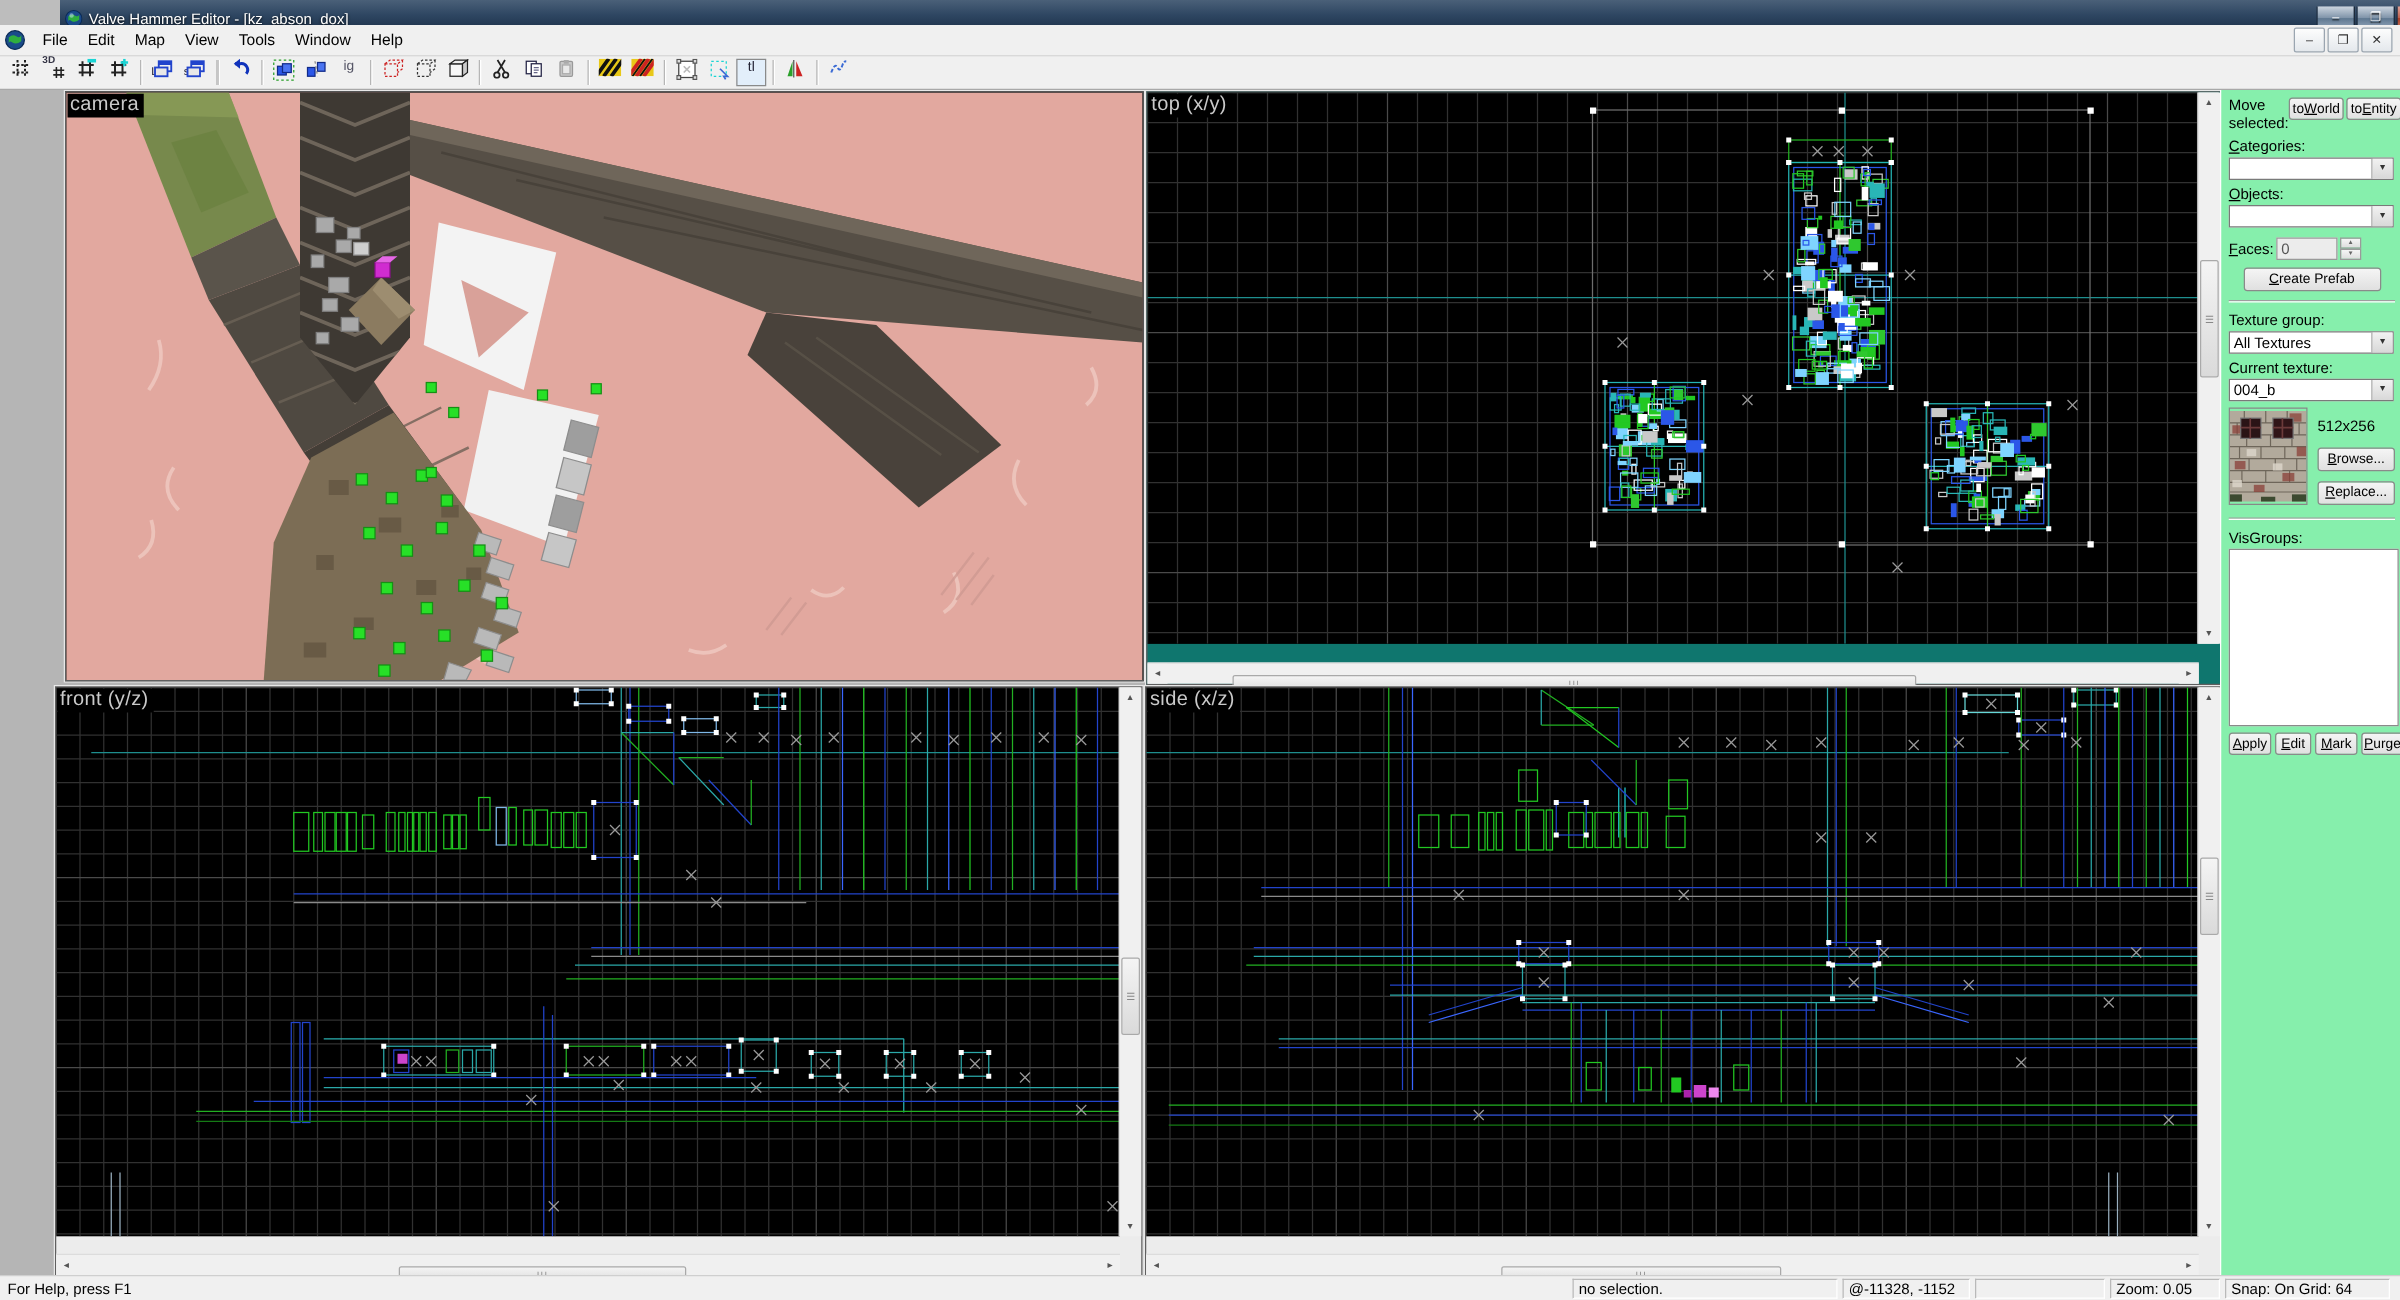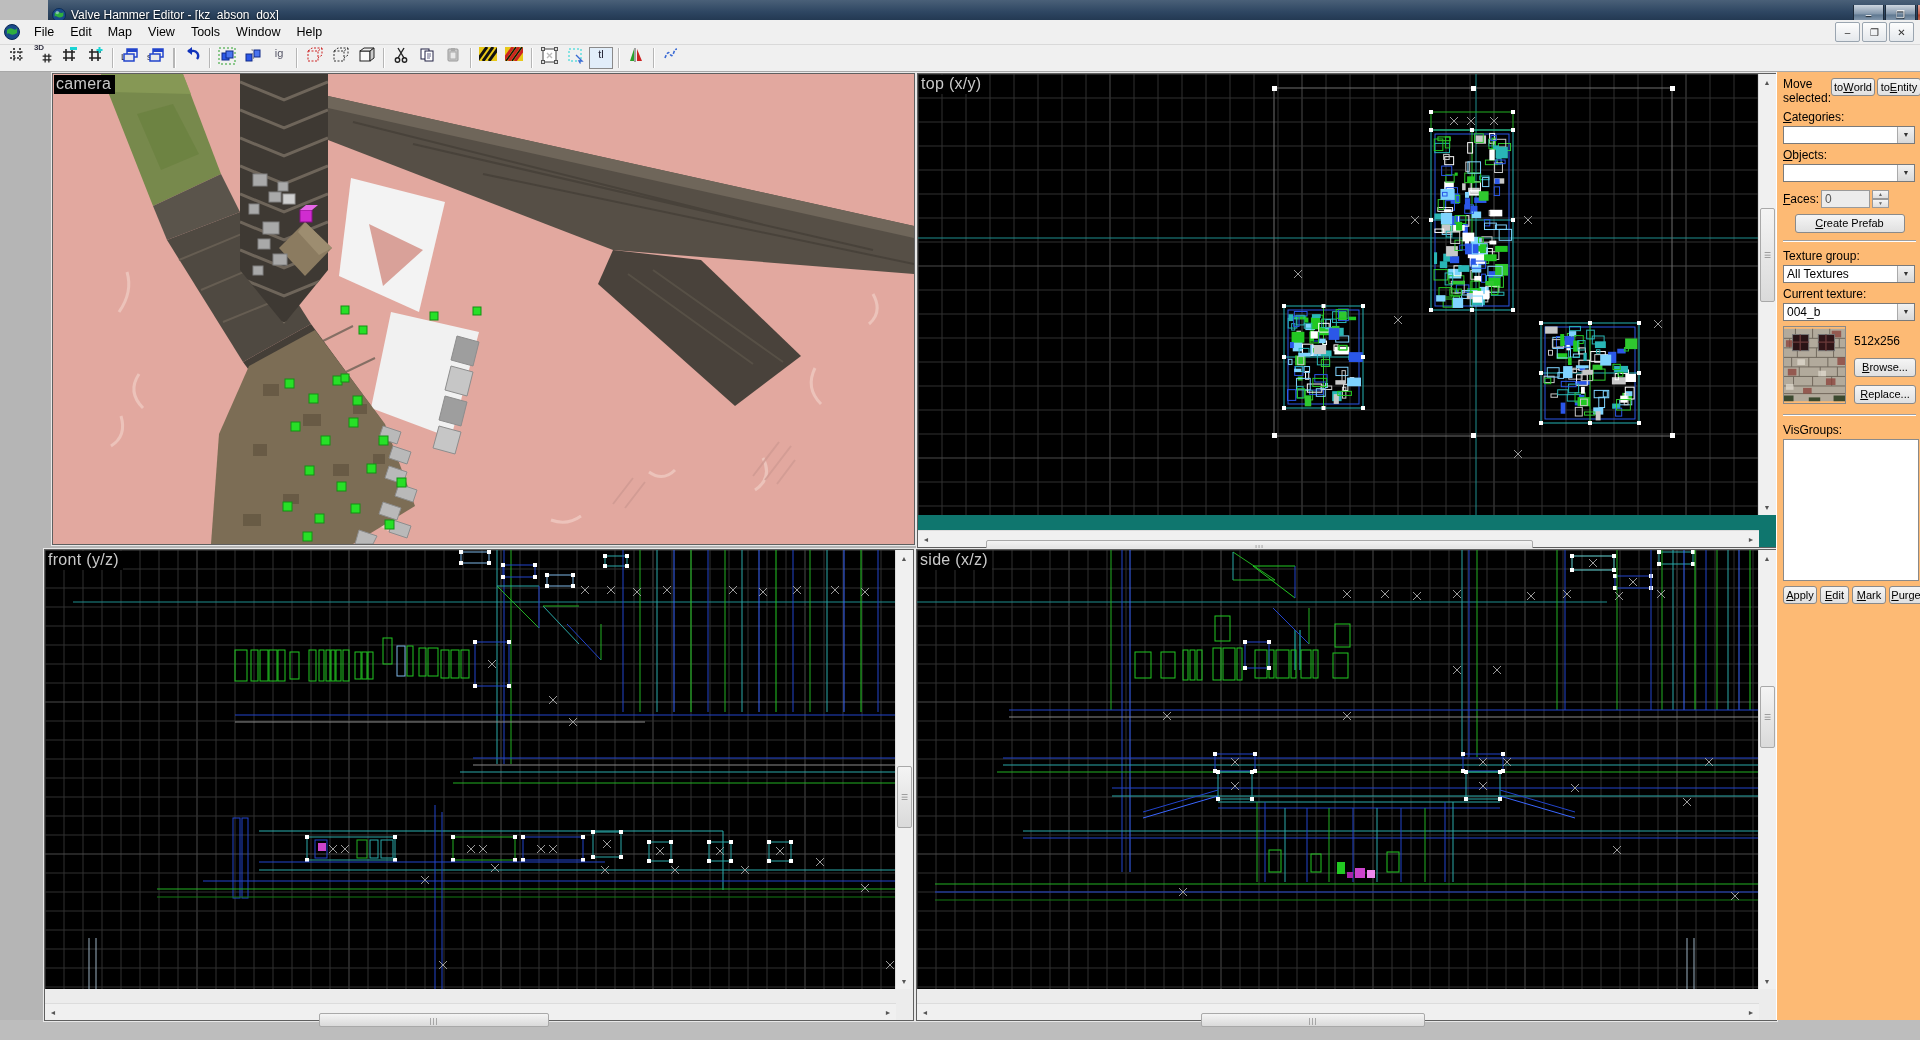--- a/index.html
+++ b/index.html
@@ -56,21 +56,21 @@
   .sb-h{height:16px;align-items:center;border-top:1px solid #dcdcdc;}
   .sb-v{width:17px;flex-direction:column;border-left:1px solid #dcdcdc;}
   .sb-arrow{flex:0 0 16px;width:16px;height:16px;display:flex;align-items:center;justify-content:center;
     font-size:7px;color:#555;background:#f0f0f0;}
   .sb-track{position:relative;flex:1;}
   .sb-thumb{position:absolute;background:linear-gradient(#f4f4f4,#dadada);border:1px solid #a9a9a9;
     border-radius:2px;display:flex;align-items:center;justify-content:center;color:#888;}
   .sb-h .sb-thumb{top:1px;height:12px;font-size:8px;letter-spacing:1px;}
   .sb-v .sb-thumb{left:1px;width:13px;font-size:8px;}
   
-  #rightpanel{position:absolute;left:1776px;top:72px;width:144px;height:948px;background:#fdba74;
+  #rightpanel{position:absolute;left:1776px;top:72px;width:144px;height:948px;background:#86efac;
     border-left:1px solid #fff;box-sizing:border-box;padding:6px 4px 0 6px;font-size:12px;}
   .rp-row{display:flex;align-items:center;margin-bottom:3px;}
   .rp-label{margin:4px 0 2px 0;}
   .btn{background:linear-gradient(#f5f5f5,#e0e0e0);border:1px solid #8a8a8a;border-radius:3px;
     font-size:11px;font-family:"Liberation Sans",sans-serif;display:inline-flex;align-items:center;justify-content:center;
     padding:0 4px;height:18px;box-sizing:border-box;color:#000;}
   .dd{display:flex;height:18px;border:1px solid #7a7a7a;background:#fff;align-items:center;width:132px;box-sizing:border-box;}
   .dd .dd-val{flex:1;padding-left:3px;font-size:12px;white-space:nowrap;overflow:hidden;}
   .dd .dd-btn{width:16px;height:16px;background:linear-gradient(#f2f2f2,#d8d8d8);border-left:1px solid #aaa;
     display:flex;align-items:center;justify-content:center;font-size:7px;color:#333;}
@@ -1633,14 +1633,22 @@
     <div class="rp-label">VisGroups:</div>
     <div id="visgroups-list"></div>
     <div id="vg-btns">
       <button class="btn" style="width:34px;"><u>A</u>pply</button>
       <button class="btn" style="width:30px;"><u>E</u>dit</button>
       <button class="btn" style="width:34px;"><u>M</u>ark</button>
       <button class="btn" style="width:34px;"><u>P</u>urge</button>
     </div>
   </div>
 
+  <div id="statusbar">
+    <div class="sp" id="sp-main">For Help, press F1</div>
+    <div class="sp" style="width:212px;margin-right:4px;">no selection.</div>
+    <div class="sp" style="width:102px;margin-right:4px;">@-11328, -1152</div>
+    <div class="sp" style="width:104px;margin-right:4px;"></div>
+    <div class="sp" style="width:88px;margin-right:4px;">Zoom: 0.05</div>
+    <div class="sp" style="width:132px;">Snap: On Grid: 64</div>
+  </div>
 
 </div>
 
 </body></html>

